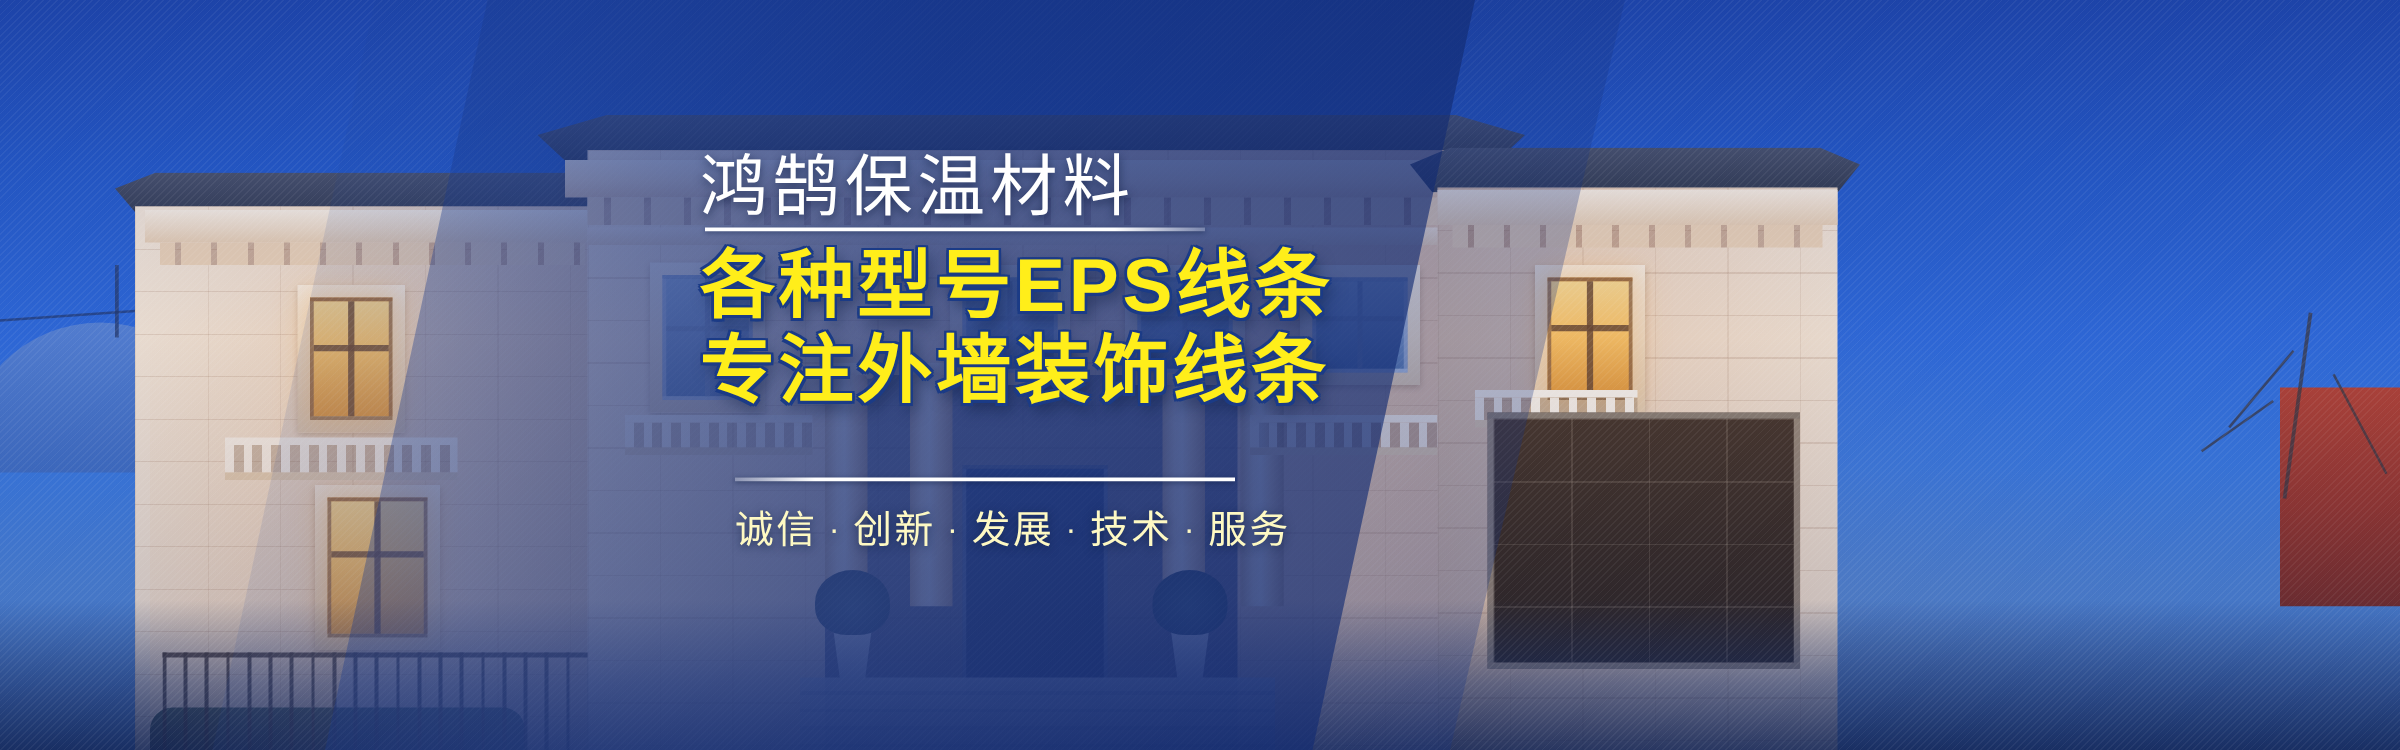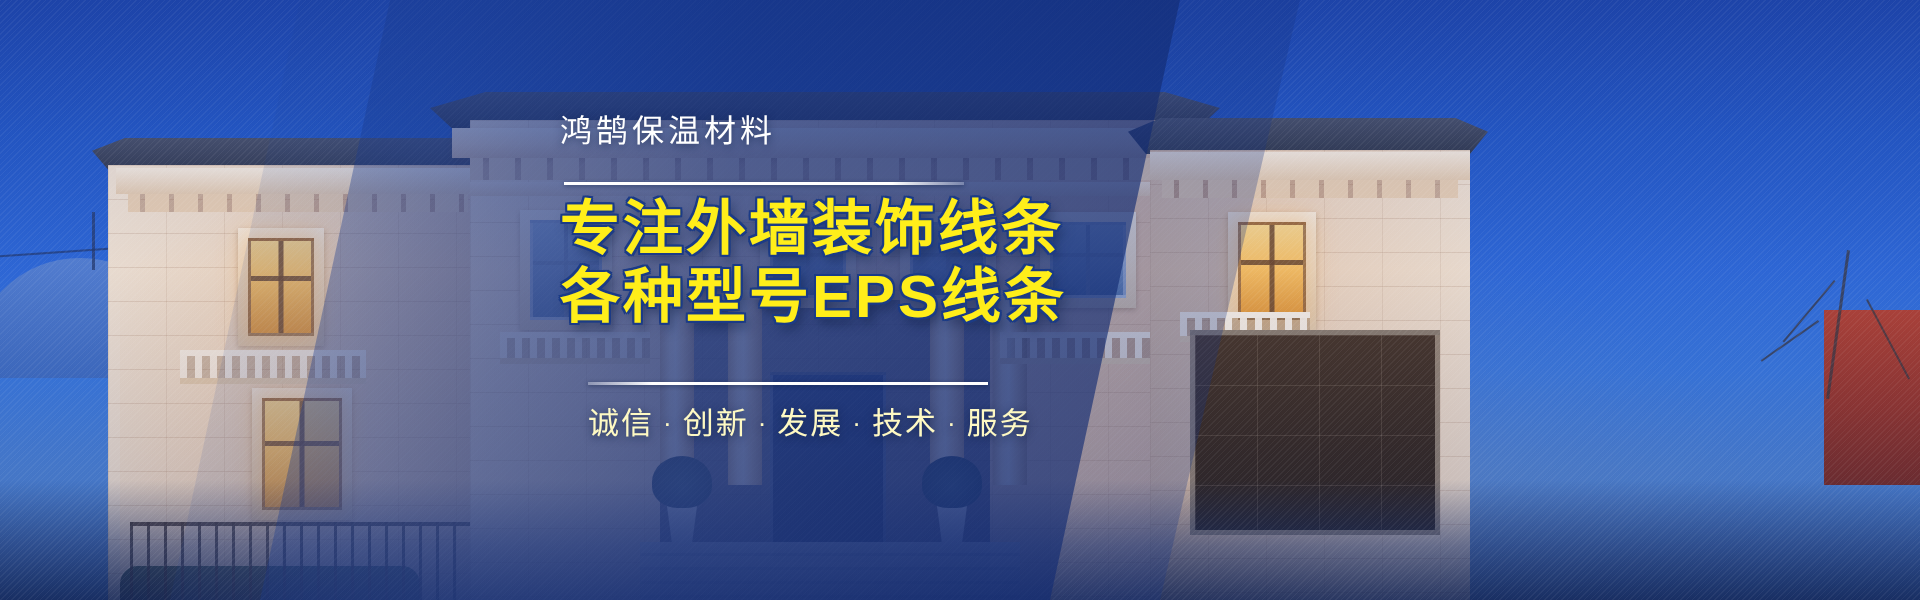--- a/index.html
+++ b/index.html
@@ -271,21 +271,21 @@
     pointer-events:none;
   }
 
   
   .content{
     position:absolute;left:560px;top:0;width:760px;height:600px;
   }
 
   .brand{
     position:absolute;left:0;top:105px;
-    font-size:32px;
+    font-size:54px;
     letter-spacing:4px;
     color:#ffffff;
     font-weight:400;
     text-shadow:0 2px 8px rgba(10,25,60,.65);
     white-space:nowrap;
   }
 
   .rule-top{
     position:absolute;left:4px;top:182px;width:400px;height:3px;
     background:linear-gradient(90deg,#ffffff 0%,#ffffff 82%,rgba(255,255,255,.25) 100%);
@@ -434,22 +434,22 @@
   <div class="panel-soft"></div>
   <div class="panel"></div>
 
   <div class="content">
 
     <div class="brand">鸿鹄保温材料</div>
 
     <div class="rule-top"></div>
 
     <div class="headline">
+      <div class="hl-line">各种型号EPS线条</div>
       <div class="hl-line">专注外墙装饰线条</div>
-      <div class="hl-line">各种型号EPS线条</div>
     </div>
 
     <div class="rule-bot"></div>
 
     <div class="tagline">
       <span>诚信</span><span class="dot">·</span><span>创新</span><span class="dot">·</span><span>发展</span><span class="dot">·</span><span>技术</span><span class="dot">·</span><span>服务</span>
     </div>
 
   </div>
 </div>

